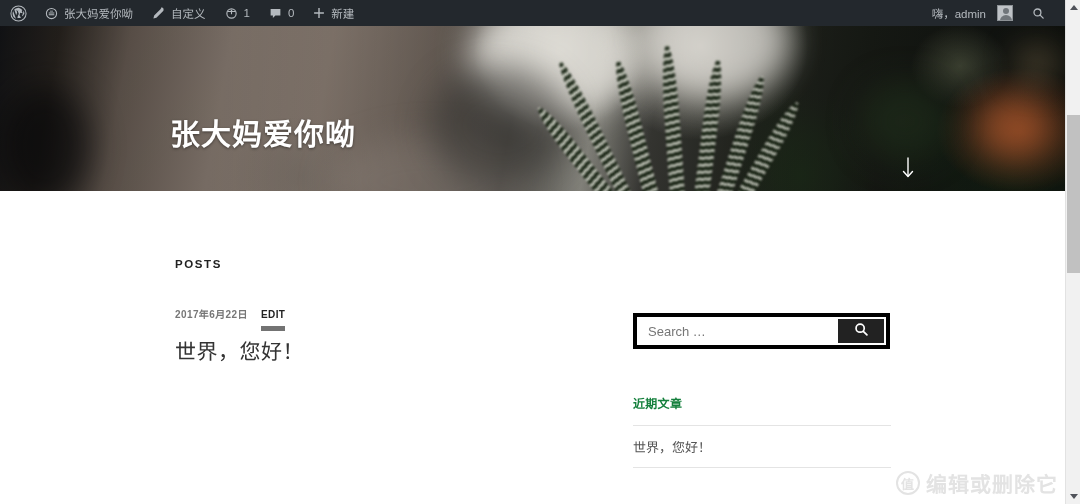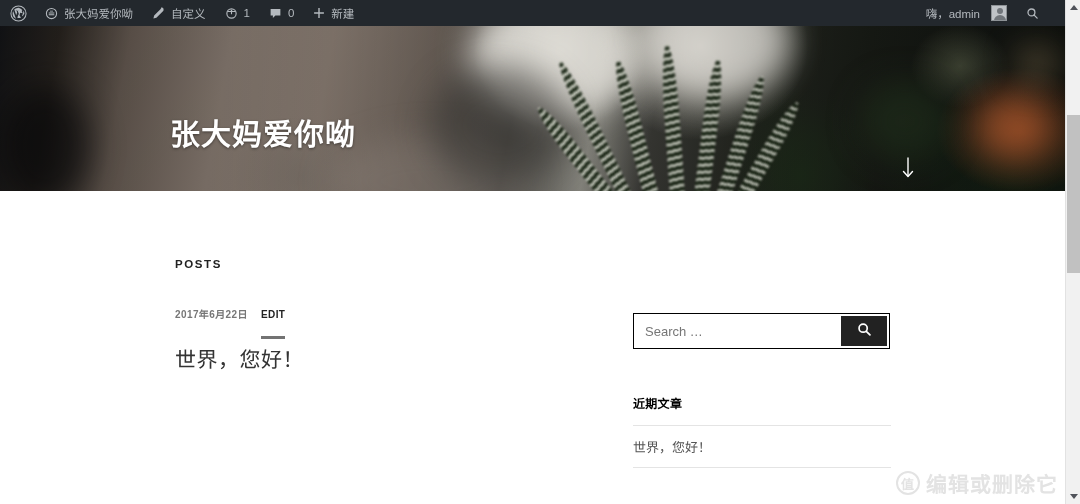--- a/index.html
+++ b/index.html
@@ -26,21 +26,21 @@
     width: 1065px;
     height: 26px;
     background: #23282d;
     color: #b4b9be;
     display: flex;
     align-items: center;
     font-size: 11.5px;
     z-index: 50;
   }
   .ab-left { display: flex; align-items: center; height: 26px; }
-  .ab-right { margin-left: auto; display: flex; align-items: center; height: 26px; padding-right: 16px; }
+  .ab-right { margin-left: auto; display: flex; align-items: center; height: 26px; padding-right: 10px; }
   .ab-item {
     display: flex; align-items: center; gap: 5px;
     height: 26px;
     padding: 0 9px;
     color: #b4b9be;
     white-space: nowrap;
     cursor: default;
   }
   .ab-item .count { color: #b4b9be; font-size: 11.5px; }
   .ab-icon { display: inline-flex; align-items: center; justify-content: center; }
@@ -178,21 +178,21 @@
   .post-entry { position: absolute; left: 175px; top: 115px; width: 420px; }
   .entry-meta {
     display: flex;
     align-items: baseline;
     gap: 13px;
     font-size: 10px;
     font-weight: bold;
     letter-spacing: 0.4px;
   }
   .entry-date { color: #767676; }
-  .entry-edit { color: #222; text-decoration: none; border-bottom: 3px solid #737373; padding-bottom: 16px; }
+  .entry-edit { color: #222; text-decoration: none; border-bottom: 5px solid #737373; padding-bottom: 6px; }
   .entry-title {
     margin: 7px 0 0 0;
     font-size: 21px;
     font-weight: normal;
     color: #333333;
     line-height: 1.3;
     letter-spacing: 0.5px;
   }
   .entry-excerpt {
     margin: 29px 0 0 0;
@@ -201,21 +201,21 @@
     color: #555555;
     width: 418px;
   }
 
   
   .sidebar { position: absolute; left: 633px; top: 122px; width: 258px; }
   .search-form {
     display: flex;
     width: 257px;
     height: 36px;
-    border: 1px solid #000000;
+    border: 4px solid #000000;
     background: #fff;
   }
   .search-input {
     flex: 1;
     border: none;
     outline: none;
     padding: 0 11px;
     font-size: 13px;
     color: #333;
     font-family: "Liberation Sans", sans-serif;
@@ -230,21 +230,21 @@
     display: flex;
     align-items: center;
     justify-content: center;
     cursor: pointer;
   }
 
   .widget { margin-top: 45px; }
   .widget-title {
     font-size: 12px;
     font-weight: bold;
-    color: #000000;
+    color: #15803d;
     letter-spacing: 0.3px;
     margin: 0 0 14px 0;
   }
   .widget-list { list-style: none; margin: 0; padding: 0; }
   .widget-list li {
     border-top: 1px solid #e4e4e4;
     padding: 11px 0 11px 0;
   }
   .widget-list li:last-child { border-bottom: 1px solid #e4e4e4; }
   .widget-list a {

